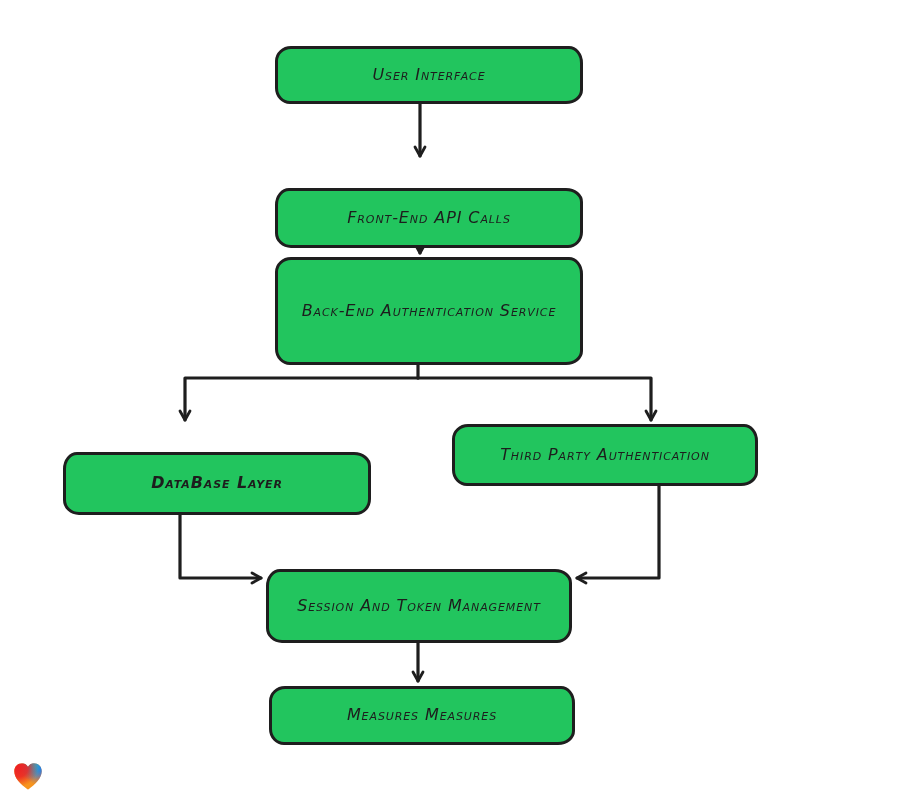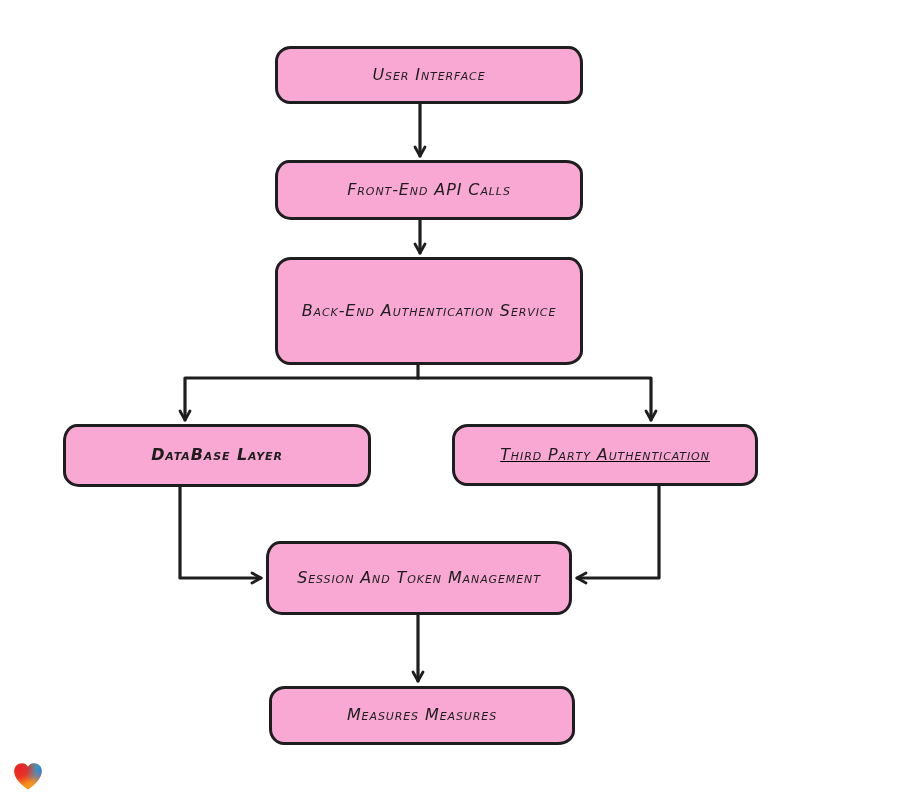--- a/index.html
+++ b/index.html
@@ -19,46 +19,46 @@
     position: absolute;
     left: 0;
     top: 0;
     width: 911px;
     height: 810px;
     pointer-events: none;
   }
   .node {
     position: absolute;
     box-sizing: border-box;
-    background: #f9a8d4;
+    background: #22c55e;
     border: 3.6px solid #1e1e1e;
     display: flex;
     align-items: center;
     justify-content: center;
     text-align: center;
     padding: 4px 14px;
   }
   
   .node.r1 { border-radius: 16px 14px 17px 15px / 15px 17px 14px 16px; }
-  .node.r2 { border-radius: 14px 17px 15px 16px / 17px 14px 16px 15px; }
+  .node.r2 { border-radius: 14px 17px 15px 16px / 17px 14px 16px 15px; margin-top: 28px; }
   .node-label {
     font-style: italic;
     font-variant: small-caps;
     font-size: 16px;
     line-height: 1.55;
     letter-spacing: 0.9px;
     color: #1d1d1d;
     white-space: pre-line;
   }
   
   #node-ui       { left: 275px; top: 46px;  width: 308px; height: 58px; }
   #node-api      { left: 275px; top: 160px; width: 308px; height: 60px; }
   #node-auth     { left: 275px; top: 257px; width: 308px; height: 108px; }
   #node-db       { left: 63px;  top: 424px; width: 308px; height: 63px; font-weight: bold; }
-  #node-third    { left: 452px; top: 424px; width: 306px; height: 62px; text-decoration: underline; }
+  #node-third    { left: 452px; top: 424px; width: 306px; height: 62px; }
   #node-session  { left: 266px; top: 541px; width: 306px; height: 74px; }
   #node-security { left: 269px; top: 686px; width: 306px; height: 59px; }
 
   .logo {
     position: absolute;
     left: 11px;
     top: 760px;
     width: 34px;
     height: 33px;
   }

